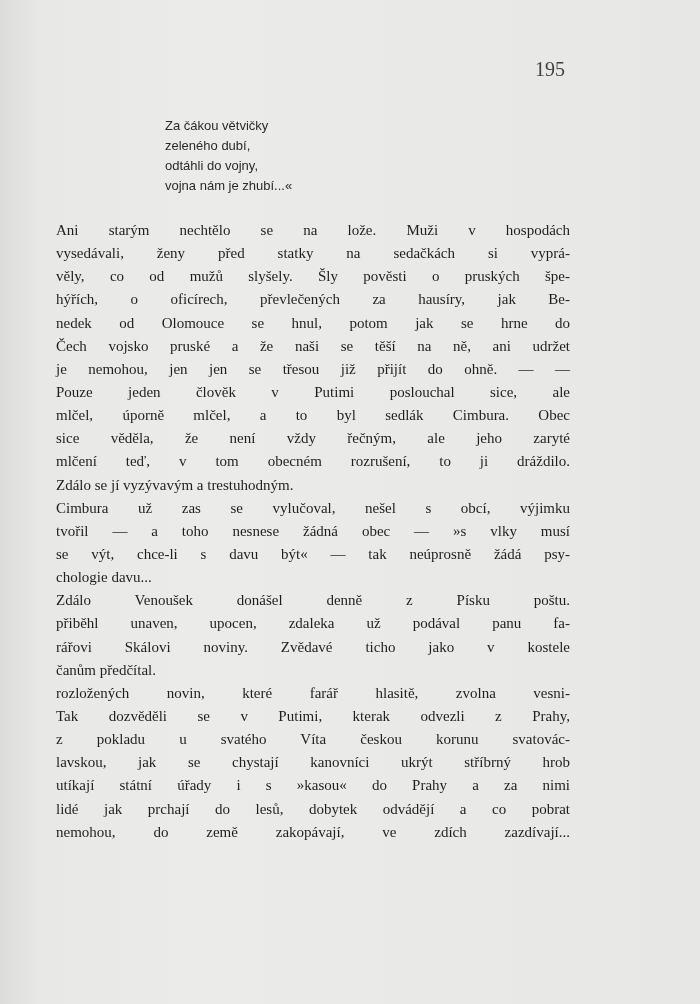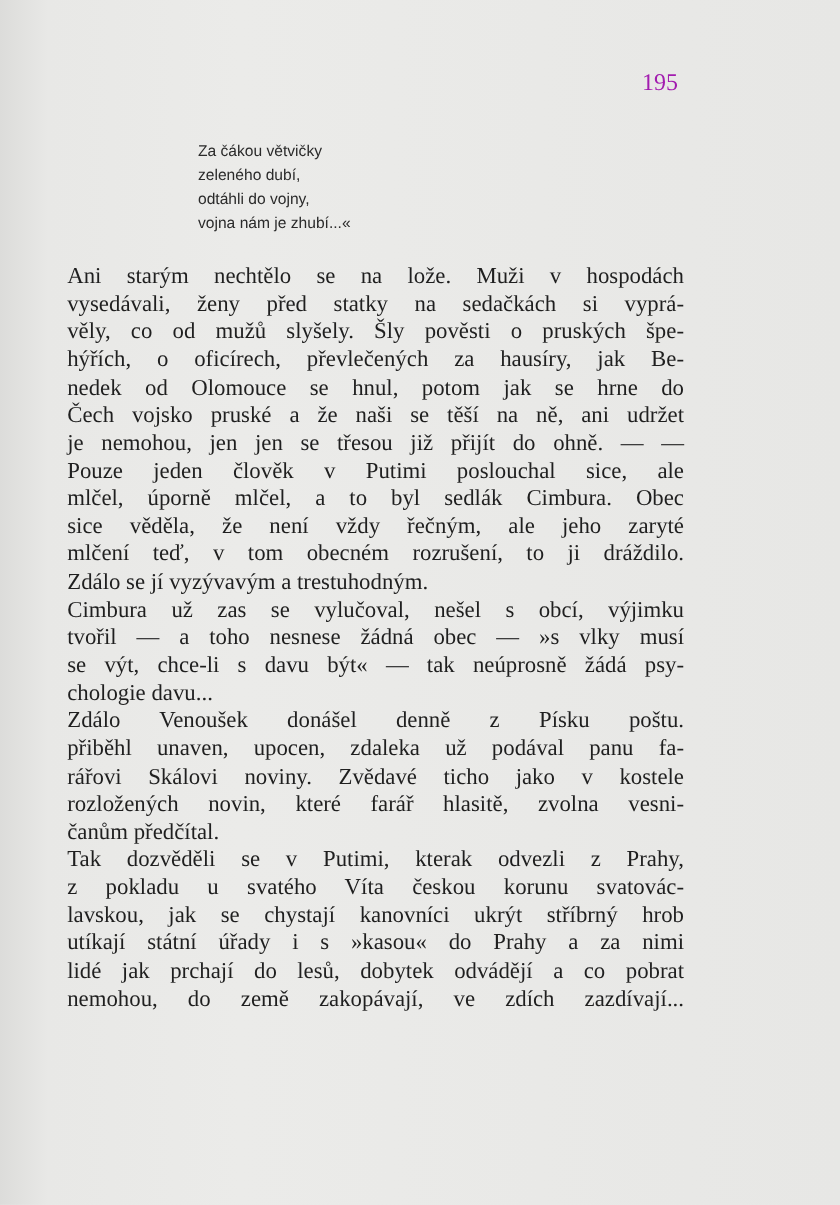--- a/index.html
+++ b/index.html
@@ -14,21 +14,21 @@
       position: relative;
       overflow: hidden;
       font-family: "DejaVu Serif", "Liberation Serif", serif;
       color: #222;
     }
     .page-number {
       position: absolute;
       left: 535px;
       top: 58px;
       font-size: 20px;
-      color: #a21caf;
+      color: #404040;
       font-family: "Liberation Serif", serif;
     }
     .verse {
       position: absolute;
       left: 165px;
       top: 116px;
       font-size: 13px;
       line-height: 20px;
       font-family: "Liberation Sans", sans-serif;
       color: #2a2a2a;
@@ -36,21 +36,21 @@
     .verse .line {
       display: block;
       white-space: nowrap;
     }
     .body-text {
       position: absolute;
       left: 56px;
       top: 219px;
       width: 514px;
       font-family: "Liberation Serif", serif;
-      font-size: 19px;
+      font-size: 15px;
       line-height: 23.15px;
       color: #1f1f1f;
     }
     .body-text .line {
       display: block;
       white-space: nowrap;
       text-align: justify;
       text-align-last: justify;
       height: 23.15px;
     }
@@ -91,22 +91,22 @@
     <div>
       <span class="line">Cimbura už zas se vylučoval, nešel s obcí, výjimku</span>
       <span class="line">tvořil — a toho nesnese žádná obec — »s vlky musí</span>
       <span class="line">se výt, chce-li s davu být« — tak neúprosně žádá psy-</span>
       <span class="line last">chologie davu...</span>
     </div>
     <div>
       <span class="line">Zdálo Venoušek donášel denně z Písku poštu.</span>
       <span class="line">přiběhl unaven, upocen, zdaleka už podával panu fa-</span>
       <span class="line">rářovi Skálovi noviny. Zvědavé ticho jako v kostele</span>
+      <span class="line last">čanům předčítal.</span>
       <span class="line">rozložených novin, které farář hlasitě, zvolna vesni-</span>
-      <span class="line last">čanům předčítal.</span>
     </div>
     <div>
       <span class="line">Tak dozvěděli se v Putimi, kterak odvezli z Prahy,</span>
       <span class="line">z pokladu u svatého Víta českou korunu svatovác-</span>
       <span class="line">lavskou, jak se chystají kanovníci ukrýt stříbrný hrob</span>
       <span class="line">utíkají státní úřady i s »kasou« do Prahy a za nimi</span>
       <span class="line">lidé jak prchají do lesů, dobytek odvádějí a co pobrat</span>
       <span class="line">nemohou, do země zakopávají, ve zdích zazdívají...</span>
     </div>
   </div>

